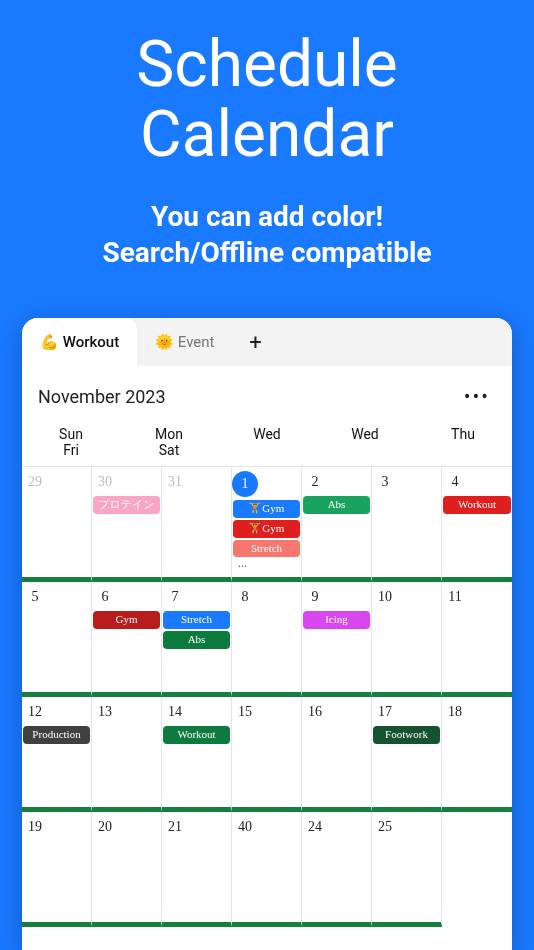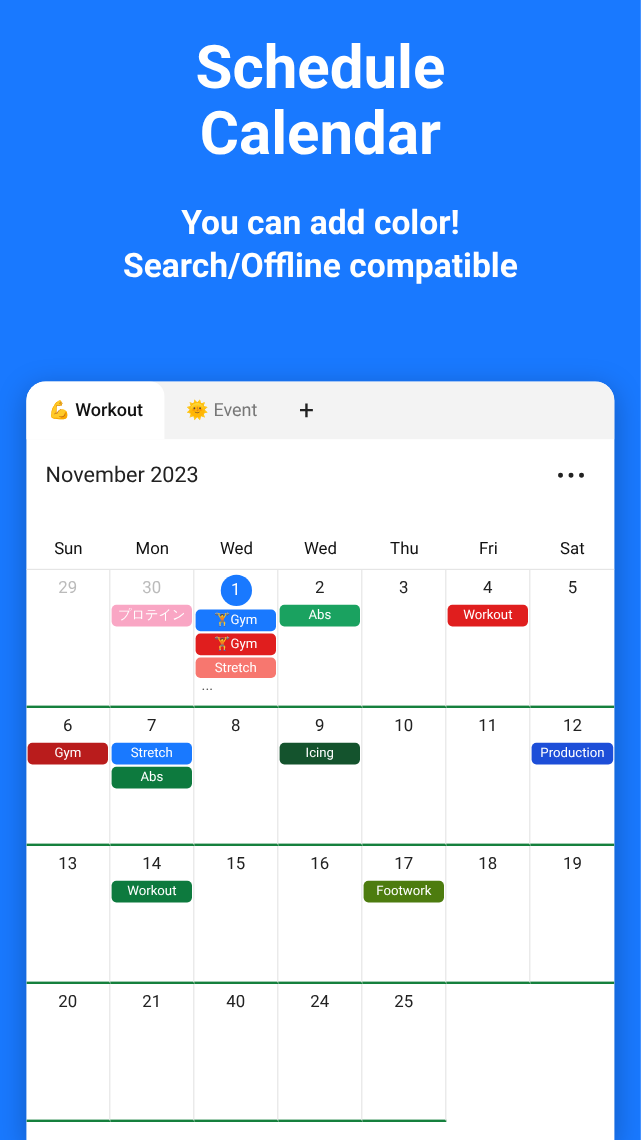--- a/index.html
+++ b/index.html
@@ -10,22 +10,22 @@
     height: 950px;
     overflow: hidden;
     position: relative;
   }
   .hero {
     color: #fff;
     text-align: center;
     padding: 30px 20px 0 20px;
   }
   .hero-title {
-    font-size: 50px;
-    font-weight: 700;
+    font-size: 64px;
+    font-weight: 400;
     line-height: 1.1;
     margin-bottom: 28px;
   }
   .hero-sub {
     font-size: 28px;
     font-weight: 700;
     line-height: 1.3;
   }
   .card {
     position: absolute;
@@ -87,43 +87,43 @@
   }
   .more-dots {
     font-size: 20px;
     letter-spacing: 2px;
     color: #222;
     padding: 4px 6px;
     cursor: pointer;
   }
   .weekdays {
     display: grid;
-    grid-template-columns: repeat(7, 1fr);
+    grid-template-columns: repeat(5, 1fr);
     padding: 8px 0 8px 0;
-    margin-top: 24px;
   }
   .weekday {
     text-align: center;
     font-size: 14px;
     color: #111;
   }
   .grid {
     display: grid;
     grid-template-columns: repeat(7, 1fr);
     grid-auto-rows: 115px;
     border-top: 1px solid #e5e5e5;
   }
   .cell {
     border-right: 1px solid #e5e5e5;
-    border-bottom: 2px solid #15803d;
+    border-bottom: 5px solid #15803d;
     padding: 4px 0 2px 0;
     display: flex;
     flex-direction: column;
-    align-items: center;
+    align-items: flex-start;
     overflow: hidden;
+    font-family: Liberation Serif, serif;
   }
   .cell:nth-child(7n) { border-right: none; }
   .daynum {
     font-size: 14px;
     color: #222;
     width: 26px;
     height: 22px;
     display: flex;
     align-items: center;
     justify-content: center;
@@ -213,20 +213,24 @@
         <div class="daynum grey">29</div>
         <div class="events"></div>
       </div>
       <div class="cell">
         <div class="daynum grey">30</div>
         <div class="events">
           <div class="evt" style="background: rgb(249, 166, 196);">プロテイン</div>
         </div>
       </div>
       <div class="cell">
+        <div class="daynum grey">31</div>
+        <div class="events"></div>
+      </div>
+      <div class="cell">
         <div class="daynum today">1</div>
         <div class="events">
           <div class="evt" style="background: rgb(25, 121, 255);">🏋️Gym</div>
           <div class="evt" style="background: rgb(224, 30, 30);">🏋️Gym</div>
           <div class="evt" style="background: rgb(247, 119, 111);">Stretch</div>
         </div>
         <div class="overflow-dots">...</div>
       </div>
       <div class="cell">
         <div class="daynum">2</div>
@@ -261,35 +265,35 @@
           <div class="evt" style="background: rgb(13, 122, 62);">Abs</div>
         </div>
       </div>
       <div class="cell">
         <div class="daynum">8</div>
         <div class="events"></div>
       </div>
       <div class="cell">
         <div class="daynum">9</div>
         <div class="events">
-          <div class="evt" style="background: #14532d;">Icing</div>
+          <div class="evt" style="background: #d946ef;">Icing</div>
         </div>
       </div>
       <div class="cell">
         <div class="daynum">10</div>
         <div class="events"></div>
       </div>
       <div class="cell">
         <div class="daynum">11</div>
         <div class="events"></div>
       </div>
       <div class="cell">
         <div class="daynum">12</div>
         <div class="events">
-          <div class="evt" style="background: #1d4ed8;">Production</div>
+          <div class="evt" style="background: #404040;">Production</div>
         </div>
       </div>
       <div class="cell">
         <div class="daynum">13</div>
         <div class="events"></div>
       </div>
       <div class="cell">
         <div class="daynum">14</div>
         <div class="events">
           <div class="evt" style="background: rgb(13, 122, 62);">Workout</div>
@@ -299,21 +303,21 @@
         <div class="daynum">15</div>
         <div class="events"></div>
       </div>
       <div class="cell">
         <div class="daynum">16</div>
         <div class="events"></div>
       </div>
       <div class="cell">
         <div class="daynum">17</div>
         <div class="events">
-          <div class="evt" style="background: #4d7c0f;">Footwork</div>
+          <div class="evt" style="background: #14532d;">Footwork</div>
         </div>
       </div>
       <div class="cell">
         <div class="daynum">18</div>
         <div class="events"></div>
       </div>
       <div class="cell">
         <div class="daynum">19</div>
         <div class="events"></div>
       </div>

